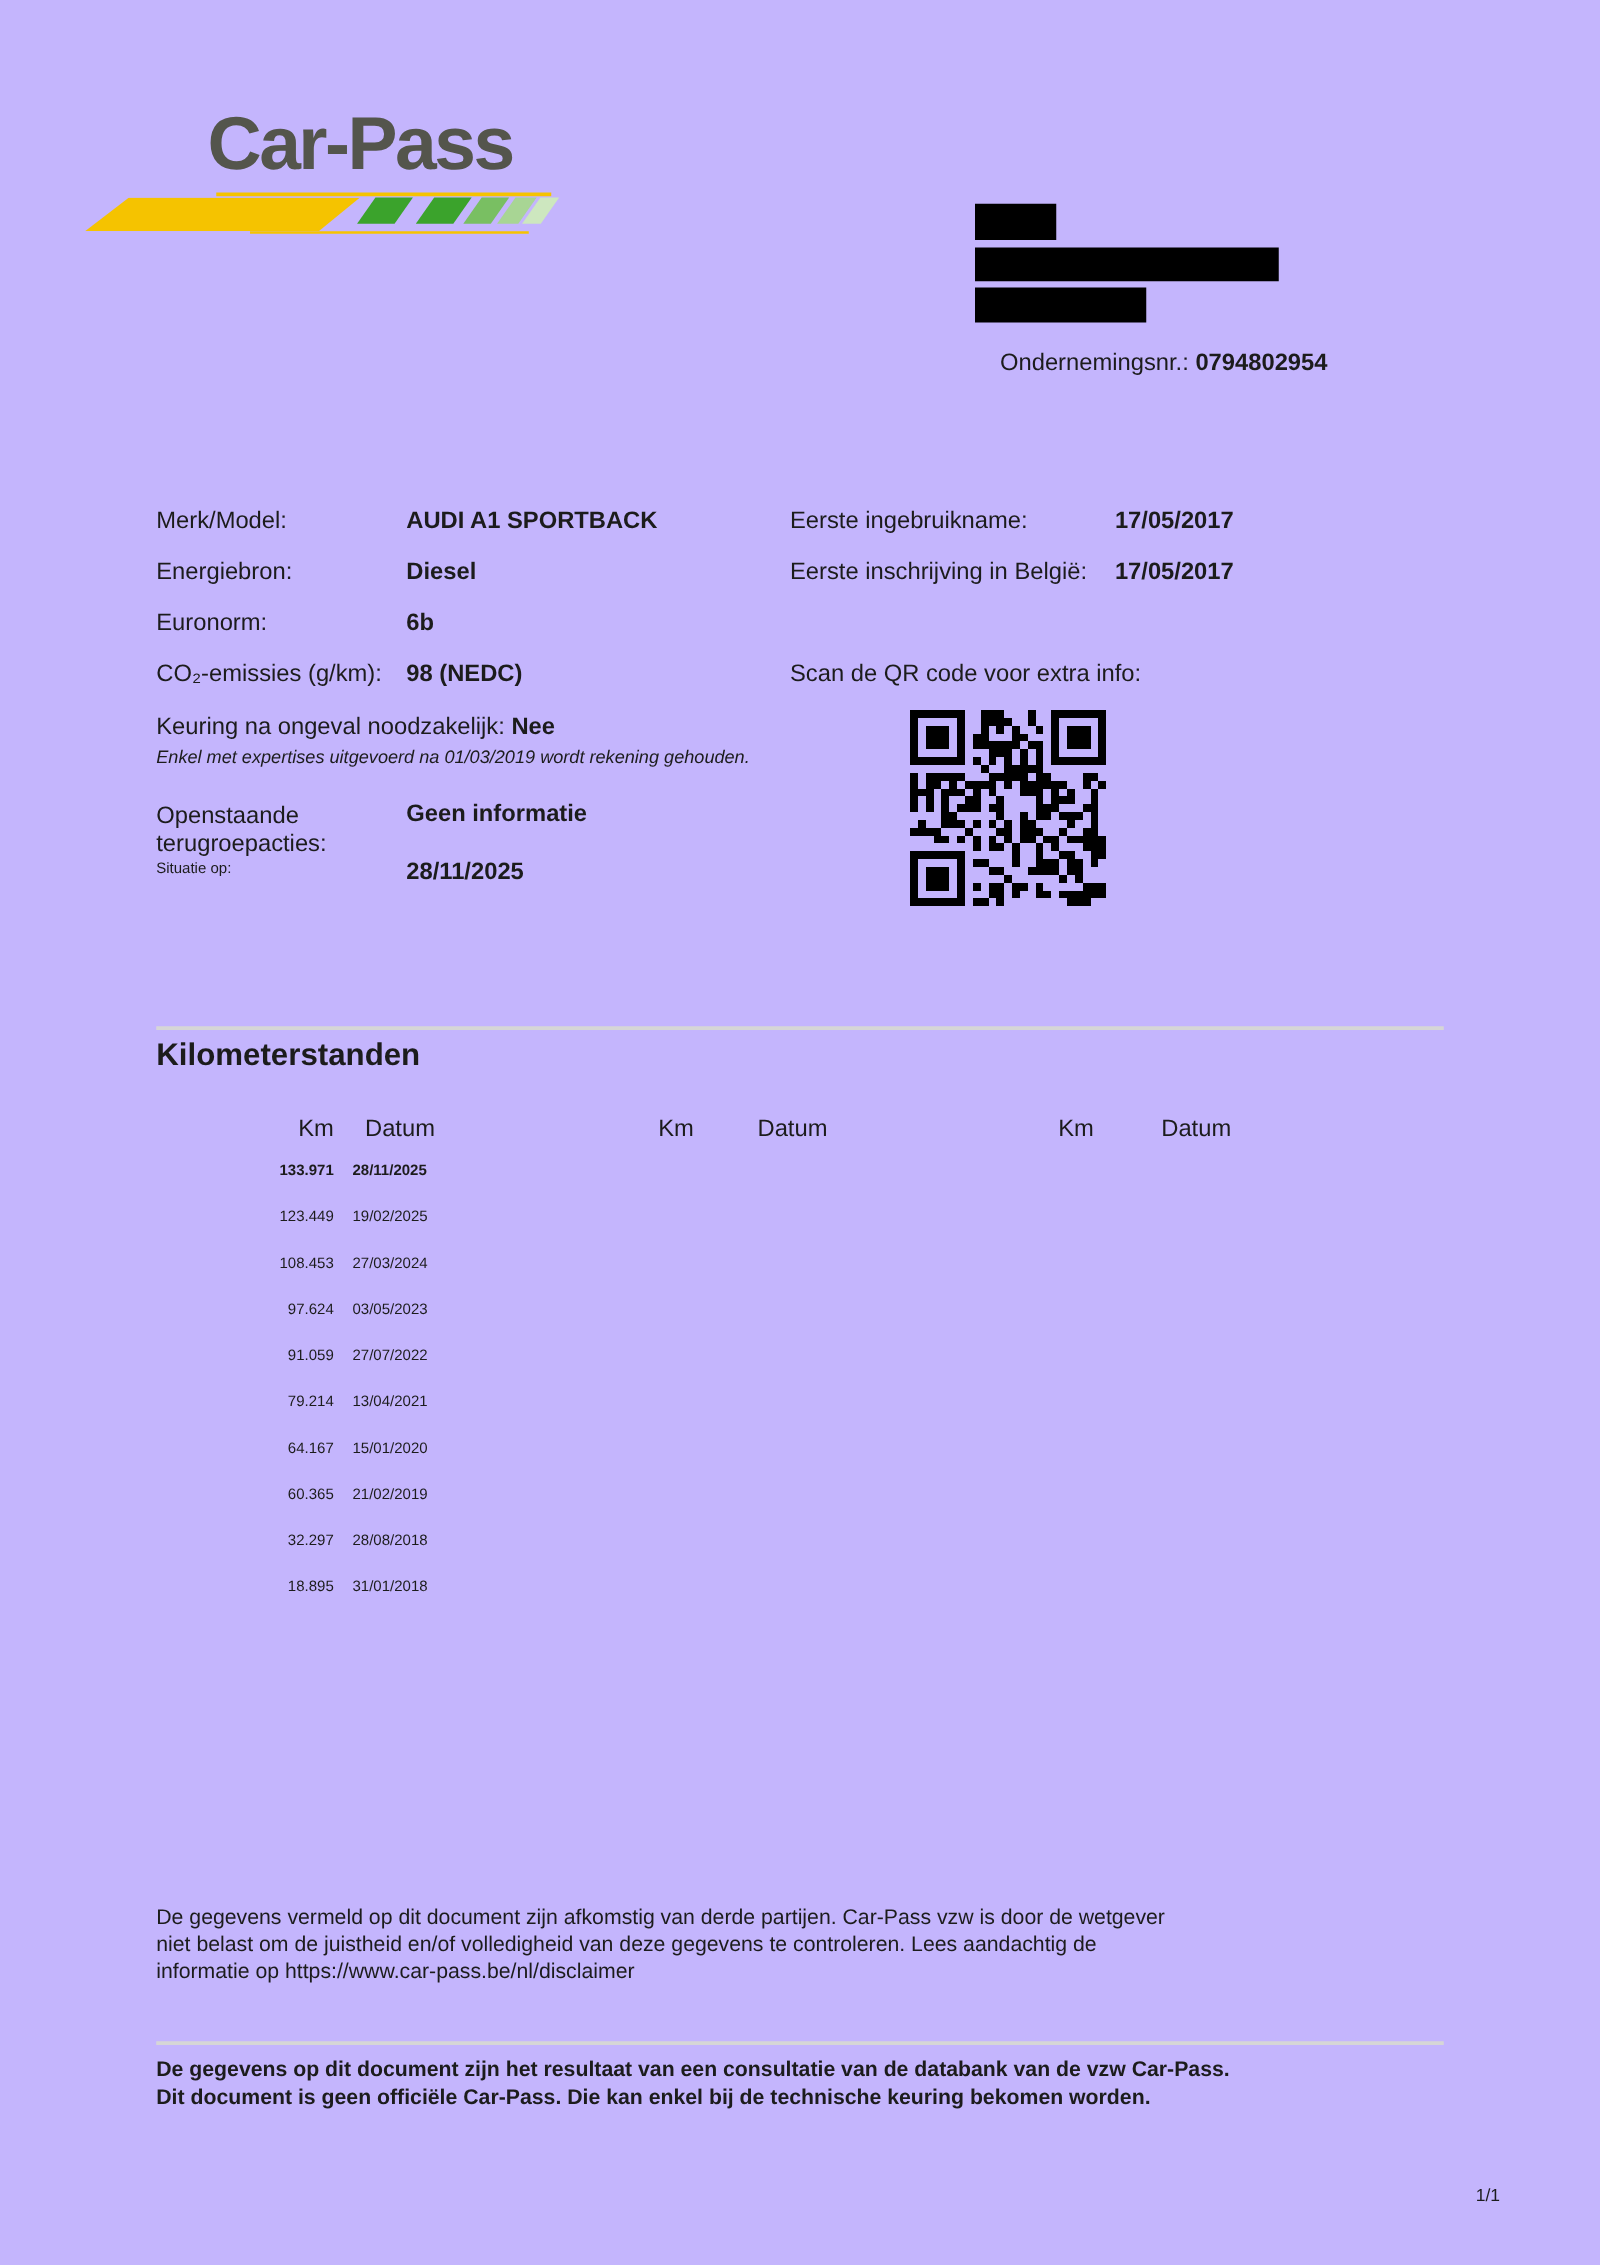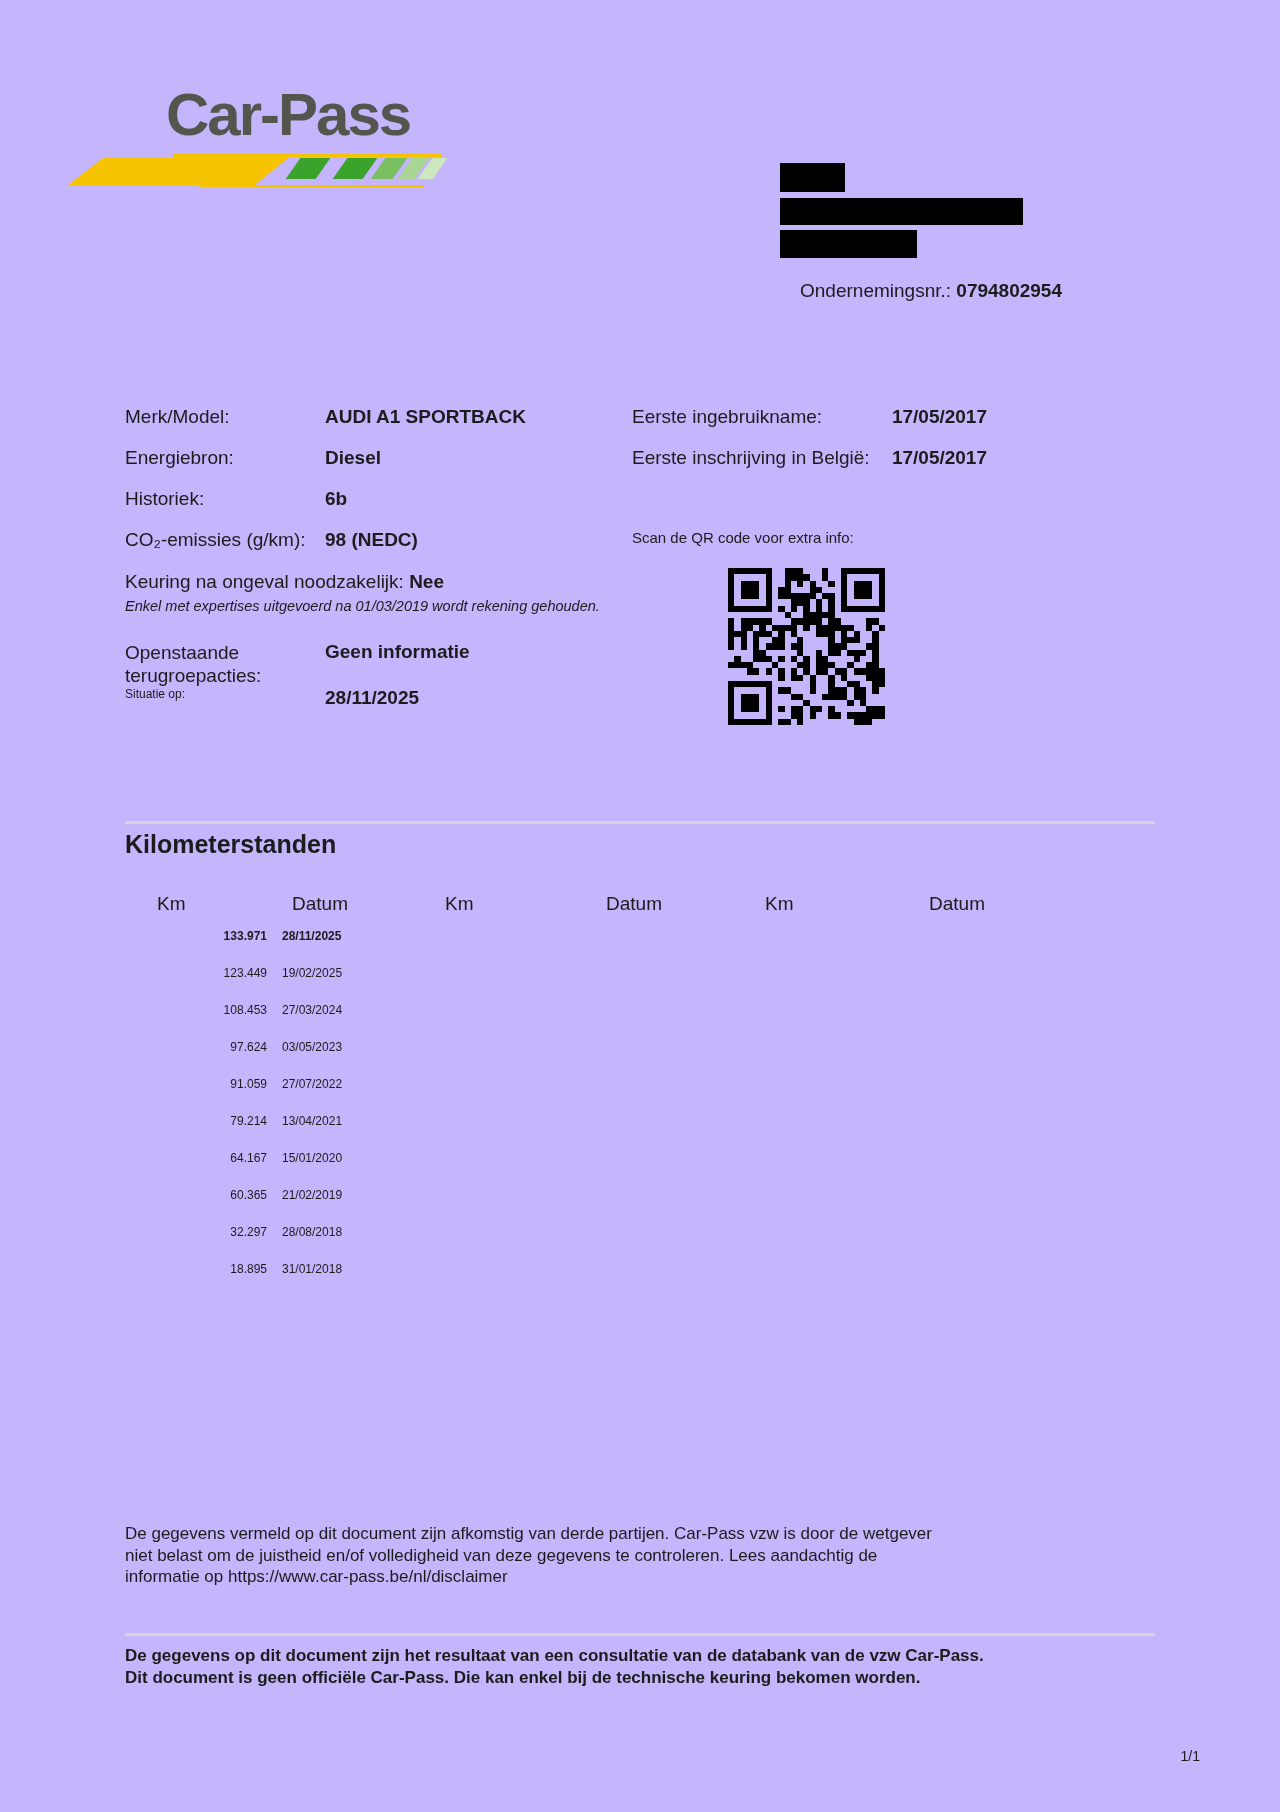--- a/index.html
+++ b/index.html
@@ -21,39 +21,39 @@
   
   .company-number{position:absolute;left:660px;top:280px;width:402px;text-align:right;font-size:19px;}
   .company-number b{font-weight:700;}
   .doc-title{position:absolute;left:125px;top:328px;width:860px;font-size:24px;
     font-weight:700;font-style:italic;letter-spacing:-0.3px;}
 
   .field-label{position:absolute;left:125px;font-size:19px;}
   .field-value{position:absolute;left:325px;font-size:19px;font-weight:700;}
   .rfield{position:absolute;left:632px;width:355px;display:flex;font-size:19px;}
   .rfield .rvalue{margin-left:auto;font-weight:700;}
-  .qr-caption{position:absolute;left:632px;top:529px;font-size:15px;}
+  .qr-caption{position:absolute;left:632px;top:529px;font-size:19px;}
 
   .keuring-line{position:absolute;left:125px;top:571px;font-size:19px;}
   .keuring-line .kval{font-weight:700;}
   .keuring-note{position:absolute;left:125px;top:598px;font-size:14.5px;font-style:italic;}
 
   .recall-label{position:absolute;left:125px;top:641px;width:175px;font-size:19px;line-height:23px;}
   .recall-value{position:absolute;left:325px;top:641px;font-size:19px;font-weight:700;}
   .situatie-label{position:absolute;left:125px;top:687px;font-size:12px;}
   .situatie-value{position:absolute;left:325px;top:687px;font-size:19px;font-weight:700;}
 
   .qr-box{position:absolute;left:728px;top:568px;width:157px;height:157px;}
   .qr-box svg{width:100%;height:100%;display:block;}
 
   .divider{position:absolute;left:125px;width:1030px;height:3px;background:#d6d6d6;}
 
   .km-title{position:absolute;left:125px;top:830px;font-size:25px;font-weight:700;}
   .km-h{position:absolute;top:893px;font-size:19px;}
-  .km-h.r{width:110px;}
+  .km-h.r{width:110px;text-align:right;}
   .km-rows{position:absolute;left:157px;top:929px;}
   .km-row{display:flex;height:37px;align-items:flex-start;font-size:12px;}
   .km-row .km{width:110px;text-align:right;}
   .km-row .dt{margin-left:15px;width:120px;}
   .km-row.bold{font-weight:700;}
 
   .disclaimer{position:absolute;left:125px;top:1523px;width:960px;font-size:17px;
     line-height:21.5px;white-space:pre-line;}
   .legal{position:absolute;left:125px;top:1645px;width:960px;font-size:17px;font-weight:700;
     line-height:22px;white-space:pre-line;}
@@ -81,21 +81,21 @@
   <div class="company-number">
     <span>Ondernemingsnr.:</span>
     <b>0794802954</b>
   </div>
 
 
   <div class="field-label" style="top:406px;">Merk/Model:</div>
   <div class="field-value" style="top:406px;">AUDI A1 SPORTBACK</div>
   <div class="field-label" style="top:447px;">Energiebron:</div>
   <div class="field-value" style="top:447px;">Diesel</div>
-  <div class="field-label" style="top:488px;">Historiek:</div>
+  <div class="field-label" style="top:488px;">Euronorm:</div>
   <div class="field-value" style="top:488px;">6b</div>
   <div class="field-label" style="top:529px;">CO₂-emissies (g/km):</div>
   <div class="field-value" style="top:529px;">98 (NEDC)</div>
 
   <div class="rfield" style="top:406px;">
     <span>Eerste ingebruikname:</span>
     <span class="rvalue">17/05/2017</span>
   </div>
   <div class="rfield" style="top:447px;">
     <span>Eerste inschrijving in België:</span>

